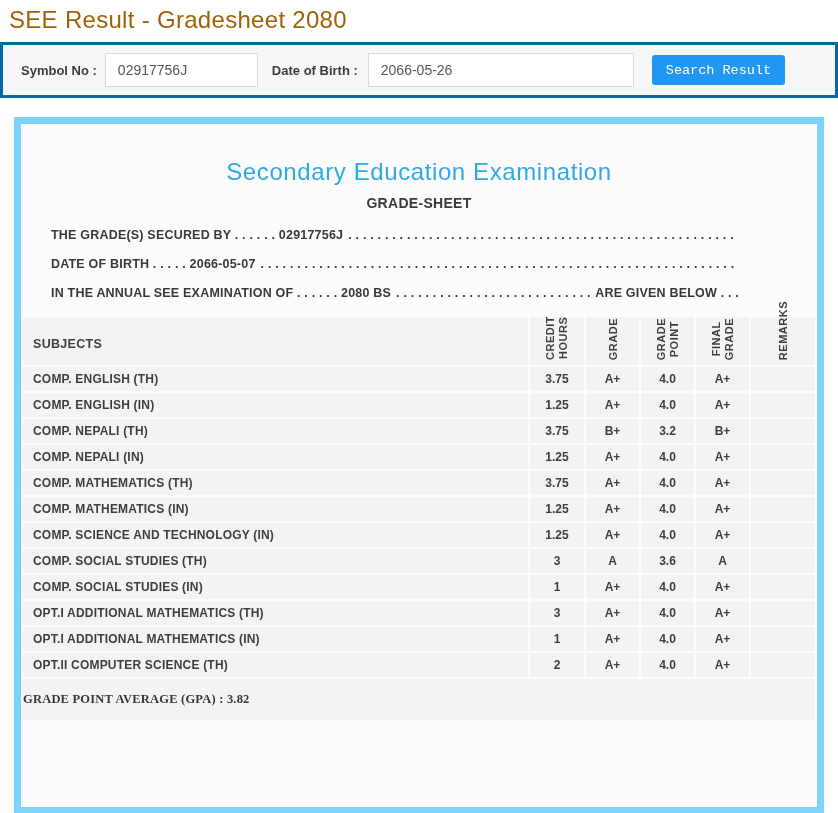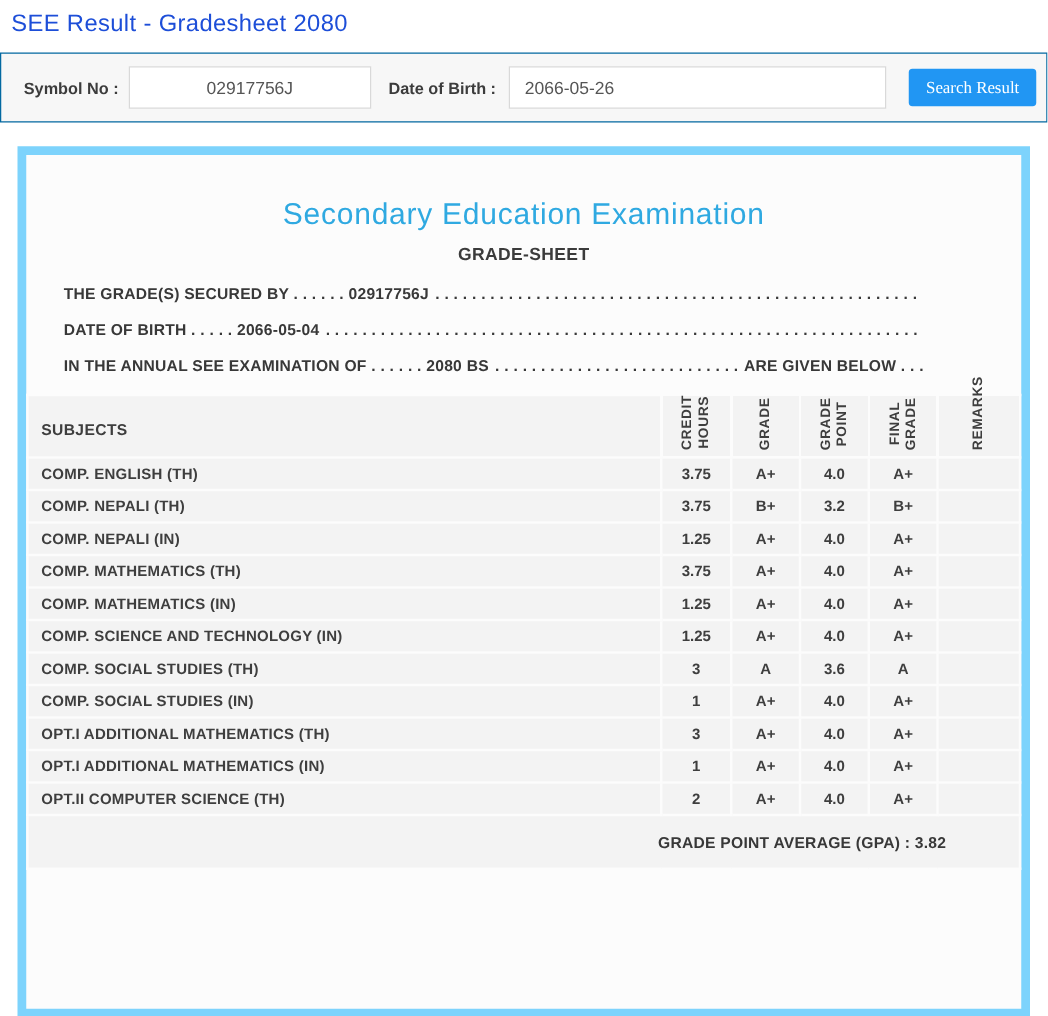--- a/index.html
+++ b/index.html
@@ -5,46 +5,46 @@
   * { margin: 0; padding: 0; box-sizing: border-box; }
   html, body { background: #ffffff; }
   body {
     width: 838px; height: 813px; overflow: hidden;
     font-family: "Liberation Sans", "DejaVu Sans", sans-serif;
     color: #3e3e3e;
   }
 
   
   .page-title {
-    color: #1d4ed8; font-size: 19px; font-weight: 400;
+    color: #a16207; font-size: 24px; font-weight: 400;
     letter-spacing: 0.3px; padding: 7px 0 0 9px; line-height: 26px;
   }
 
   
   .search-panel {
     margin-top: 9px; height: 56px; width: 100%;
-    background: #f7f7f7; border: 1px solid #0369a1;
+    background: #f7f7f7; border: 3px solid #0369a1;
     display: flex; align-items: center; white-space: nowrap;
   }
   .search-panel label {
     font-size: 13px; font-weight: 700; color: #3c3c3c;
   }
   .lbl-symbol { margin-left: 18px; }
   .lbl-dob { margin-left: 14px; }
   .search-panel input {
     height: 34px; border: 1px solid #d9d9d9; background: #ffffff;
     font-family: "Liberation Sans", "DejaVu Sans", sans-serif;
     font-size: 14px; color: #555555; padding: 0 12px; outline: none;
   }
-  .inp-symbol { width: 194px; margin-left: 8px; text-align: center; }
-  .inp-dob { width: 302px; margin-left: 10px; }
+  .inp-symbol { width: 153px; margin-left: 8px; }
+  .inp-dob { width: 266px; margin-left: 10px; }
   .search-btn {
     margin-left: 18px; height: 30px; padding: 0 14px;
     background: #2196f3; color: #ffffff; border: none; border-radius: 3px;
-    font-family: Liberation Serif, serif;
+    font-family: Liberation Mono, monospace;
     font-size: 13.5px; cursor: pointer;
   }
 
   
   .main-panel {
     margin: 19px 14px 0 14px; background: #7dd3fc; padding: 7px;
     height: 733px; overflow: hidden;
   }
   .card {
     background: #fcfcfc; min-height: 683px; padding-top: 33px;
@@ -92,22 +92,22 @@
   .w-point { width: 55px; } .w-final { width: 55px; } .w-remarks { width: 66px; }
 
   td.cell-subject {
     height: 26px; padding-left: 10px; text-align: left;
     font-size: 12px; font-weight: 700; color: #3e3e3e; letter-spacing: 0.2px;
   }
   td.cell-val {
     text-align: center; font-size: 12px; font-weight: 700; color: #3e3e3e;
   }
   tr.gpa-row td {
-    height: 43px; text-align: right; padding-right: 58px;
-    font-size: 12.5px; font-weight: 700; color: #383838; letter-spacing: 0.2px;
+    height: 43px; text-align: left; padding-right: 58px;
+    font-size: 12.5px; font-weight: 700; color: #383838; letter-spacing: 0.2px; font-family: Liberation Serif, serif;
   }
 </style>
 </head>
 <body>
 
 <h1 class="page-title">SEE Result - Gradesheet 2080</h1>
 
 <div class="search-panel">
   <label class="lbl-symbol">Symbol No :</label>
   <input class="inp-symbol" type="text" value="02917756J" style="">
@@ -123,21 +123,21 @@
     <h3 class="sheet-subheading">GRADE-SHEET</h3>
 
     <div class="info-lines">
 
     <div class="info-line">
         <span class="left-seg">THE GRADE(S) SECURED BY . . . . . . 02917756J</span>
         <span class="dfill">. . . . . . . . . . . . . . . . . . . . . . . . . . . . . . . . . . . . . . . . . . . . . . . . . . . . . . . . . . . . . . . . . . . . . . . . . . . . . . . .</span>
         <span class="right-seg"></span>
       </div>
         <div class="info-line">
-        <span class="left-seg">DATE OF BIRTH . . . . . 2066-05-04</span>
+        <span class="left-seg">DATE OF BIRTH . . . . . 2066-05-07</span>
         <span class="dfill">. . . . . . . . . . . . . . . . . . . . . . . . . . . . . . . . . . . . . . . . . . . . . . . . . . . . . . . . . . . . . . . . . . . . . . . . . . . . . . . .</span>
         <span class="right-seg"></span>
       </div>
         <div class="info-line">
         <span class="left-seg">IN THE ANNUAL SEE EXAMINATION OF . . . . . . 2080 BS</span>
         <span class="dfill">. . . . . . . . . . . . . . . . . . . . . . . . . . . . . . . . . . . . . . . . . . . . . . . . . . . . . . . . . . . . . . . . . . . . . . . . . . . . . . . .</span>
         <span class="right-seg">ARE GIVEN BELOW . . .</span>
       </div>
       </div>
 
@@ -169,20 +169,28 @@
 
       <tr>
           <td class="cell-subject">COMP. ENGLISH (TH)</td>
           <td class="cell-val">3.75</td>
           <td class="cell-val">A+</td>
           <td class="cell-val">4.0</td>
           <td class="cell-val">A+</td>
           <td class="cell-val"></td>
         </tr>
           <tr>
+          <td class="cell-subject">COMP. ENGLISH (IN)</td>
+          <td class="cell-val">1.25</td>
+          <td class="cell-val">A+</td>
+          <td class="cell-val">4.0</td>
+          <td class="cell-val">A+</td>
+          <td class="cell-val"></td>
+        </tr>
+          <tr>
           <td class="cell-subject">COMP. NEPALI (TH)</td>
           <td class="cell-val">3.75</td>
           <td class="cell-val">B+</td>
           <td class="cell-val">3.2</td>
           <td class="cell-val">B+</td>
           <td class="cell-val"></td>
         </tr>
           <tr>
           <td class="cell-subject">COMP. NEPALI (IN)</td>
           <td class="cell-val">1.25</td>

